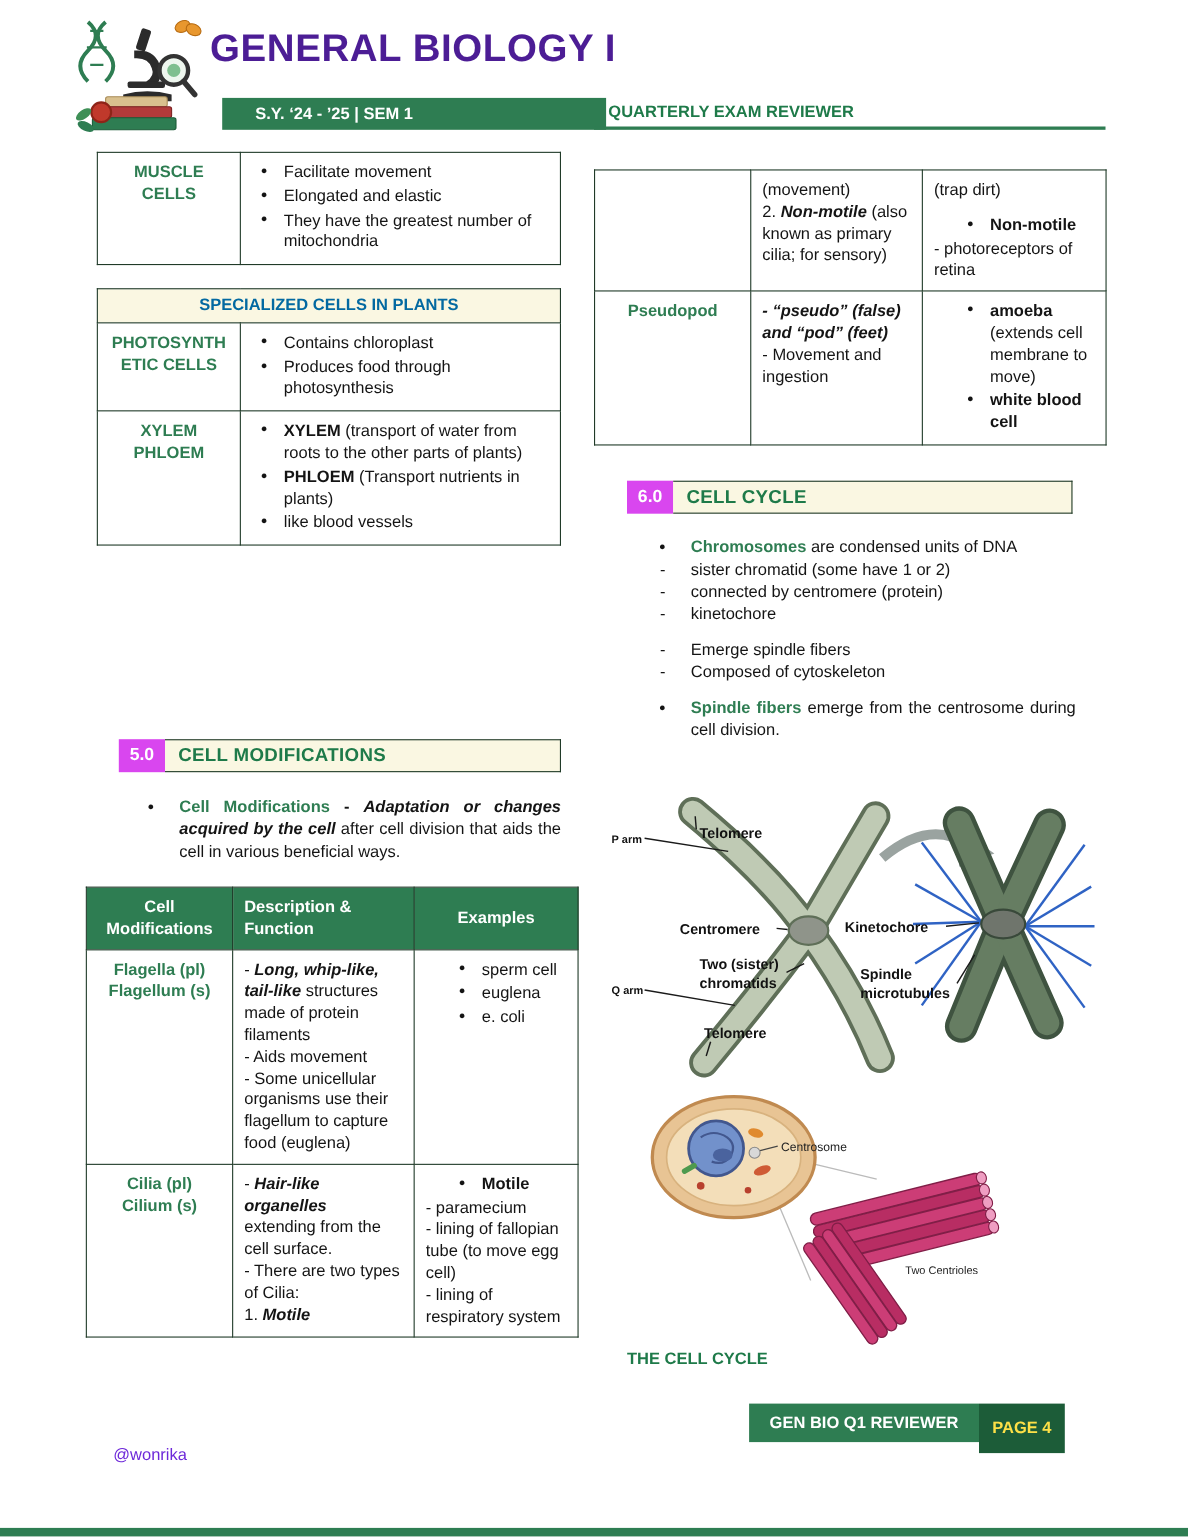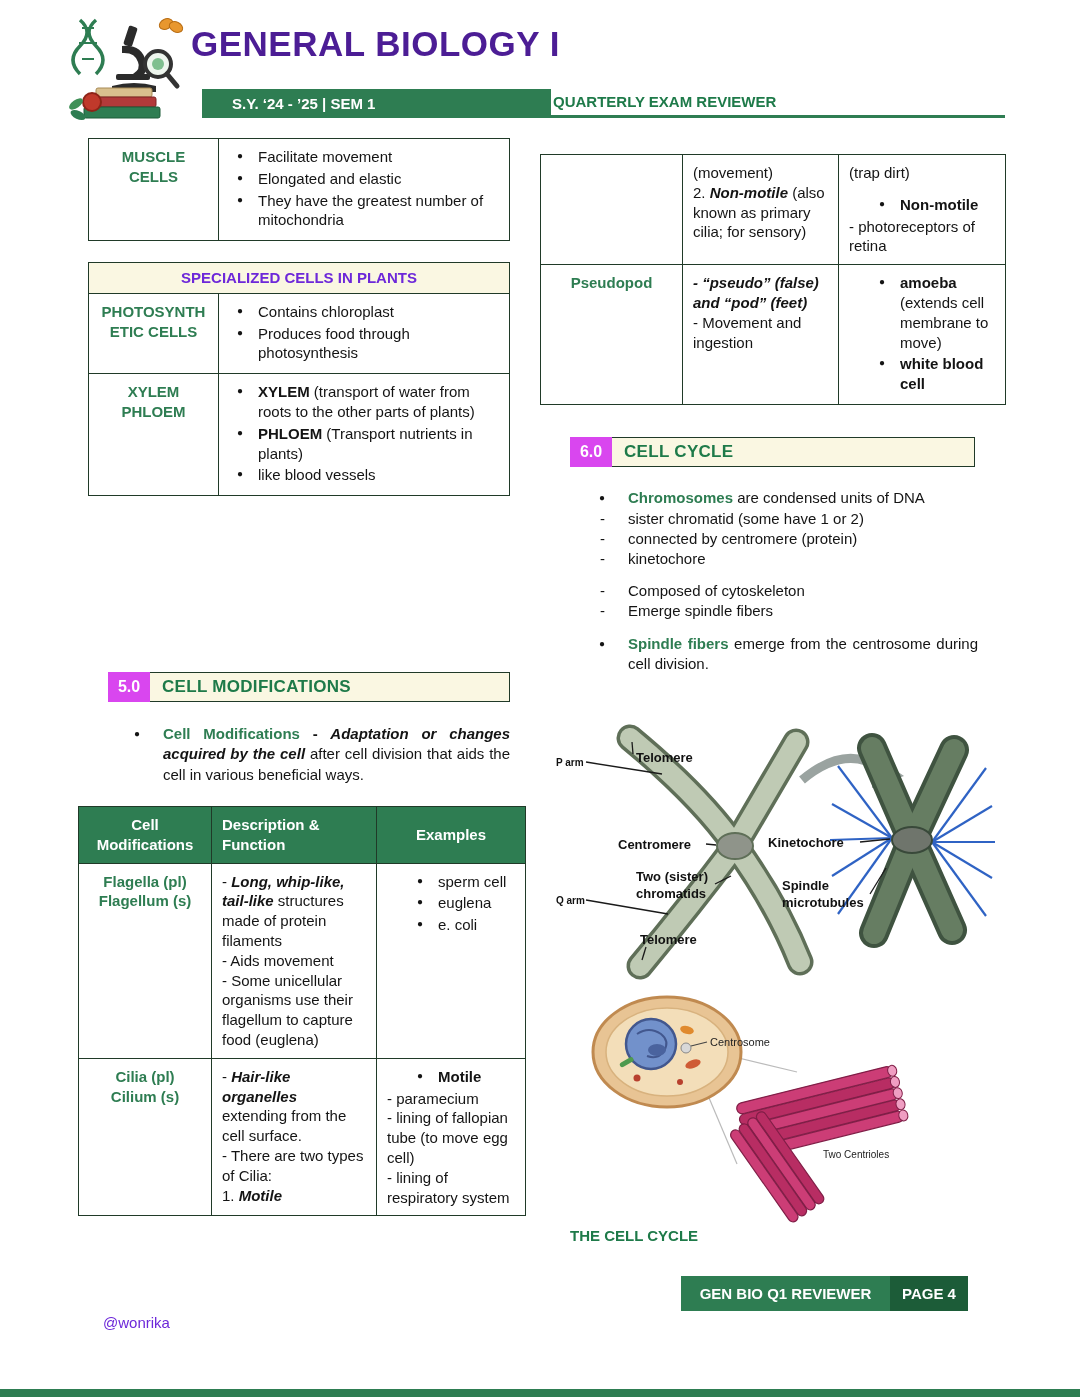--- a/index.html
+++ b/index.html
@@ -19,21 +19,21 @@
             display:flex; align-items:center; padding-left:30px; }
   .qer { position:absolute; left:553px; top:93px; color:#1e7a49; font-weight:700; font-size:15px; }
   .qer-line { position:absolute; left:540px; top:115px; width:465px; height:3px; background:#2e7d52; }
 
   
   table.tbl { position:absolute; border-collapse:collapse; table-layout:fixed; background:#fff; }
   .tbl td { border:1.5px solid #203a28; vertical-align:top; padding:8px 10px;
             font-size:15px; line-height:1.32; text-align:left; }
   .tbl td p { margin:0; }
   .lbl { color:#2e7d52; font-weight:700; text-align:center !important; overflow-wrap:anywhere; }
-  .cap { background:#faf7e2; color:#6d28d9; font-weight:700; text-align:center !important;
+  .cap { background:#faf7e2; color:#0369a1; font-weight:700; text-align:center !important;
          padding:5px 6px !important; }
   ul.bl { list-style:none; margin:0; padding:0 0 0 6px; }
   ul.bl li { position:relative; padding-left:23px; margin-bottom:2px; }
   ul.bl li::before { content:"●"; position:absolute; left:2px; top:2px; font-size:10px; }
   ul.ex { padding-left:28px; }
   .mods thead td { background:#2e7d52; color:#fff; font-weight:700; }
   .mods thead .hc { text-align:center !important; vertical-align:middle; }
   .mods thead .hm { vertical-align:middle; }
   .muscle col.c1, .plants col.c1 { width:130px; }
   .mods col.m1 { width:133px; } .mods col.m2 { width:165px; } .mods col.m3 { width:149px; }
@@ -67,22 +67,22 @@
   svg text { font-family:"Liberation Sans", sans-serif; }
   .dl { font-size:13px; font-weight:700; fill:#111; }
   .ds { font-size:10px; font-weight:700; fill:#111; }
   .dt { font-size:11px; fill:#222; }
   .dtt { font-size:10px; fill:#222; }
   .caption { position:absolute; left:570px; top:1227px; color:#1e7a49; font-weight:700; font-size:15px; }
 
   
   .f-rev { position:absolute; left:681px; top:1276px; width:209px; height:35px; background:#2e7d52;
            color:#fff; font-weight:700; font-size:15px; display:flex; align-items:center; justify-content:center; }
-  .f-page { position:absolute; left:890px; top:1276px; width:78px; height:35px; background:#1c5c38;
-            color:#ffffff; font-weight:700; font-size:15px; display:flex; align-items:center; justify-content:center; }
+  .f-page { position:absolute; left:890px; top:1276px; width:78px; height:45px; background:#1c5c38;
+            color:#fde047; font-weight:700; font-size:15px; display:flex; align-items:center; justify-content:center; }
   .handle { position:absolute; left:103px; top:1314px; font-size:15px; color:#6d28d9; }
   .botbar { position:absolute; left:0; top:1389px; width:1080px; height:8px; background:#2e7d52; }
 </style>
 </head>
 <body>
 
 <div class="page">
 
   <div class="logo">
     <svg width="120" height="112" viewBox="0 0 120 112">
@@ -278,22 +278,22 @@
     <div class="num">6.0</div>
     <div class="bar">CELL CYCLE</div>
   </div>
 
   <div class="cycle">
     <div class="bp"><span class="term">Chromosomes</span><span> are condensed units of DNA</span></div>
     <div class="dr">sister chromatid (some have 1 or 2)</div>
     <div class="dr">connected by centromere (protein)</div>
     <div class="dr">kinetochore</div>
     <div class="sp"></div>
+    <div class="dr">Emerge spindle fibers</div>
     <div class="dr">Composed of cytoskeleton</div>
-    <div class="dr">Emerge spindle fibers</div>
     <div class="sp"></div>
     <div class="bp just"><span class="term">Spindle fibers</span><span> emerge from the centrosome during cell division.</span></div>
   </div>
 
   <div class="chrom">
     <svg width="465" height="278" viewBox="0 0 465 278">
       <path d="M262,62 Q305,26 340,50" fill="none" stroke="#9aa3a0" stroke-width="9"></path>
       <polygon points="332,36 364,58 332,70" fill="#9aa3a0"></polygon>
       <g stroke="#5f6f58" stroke-width="27" stroke-linecap="round" fill="none">
         <path d="M195,128 Q160,78 90,20"></path>

